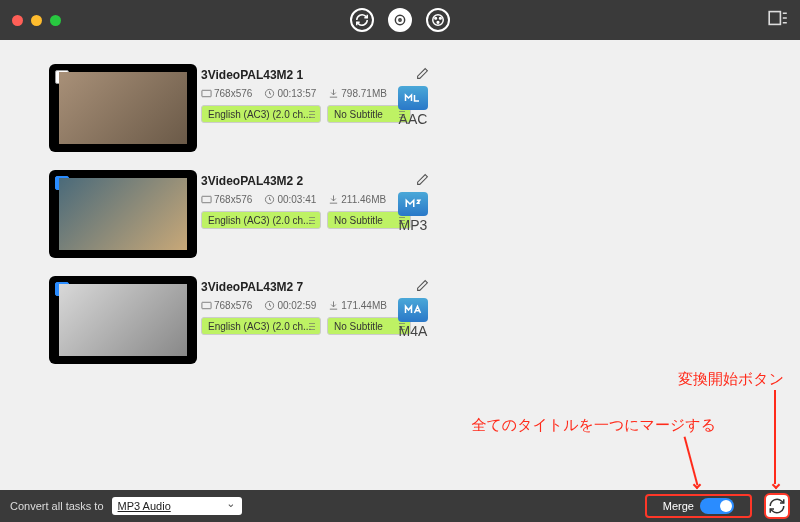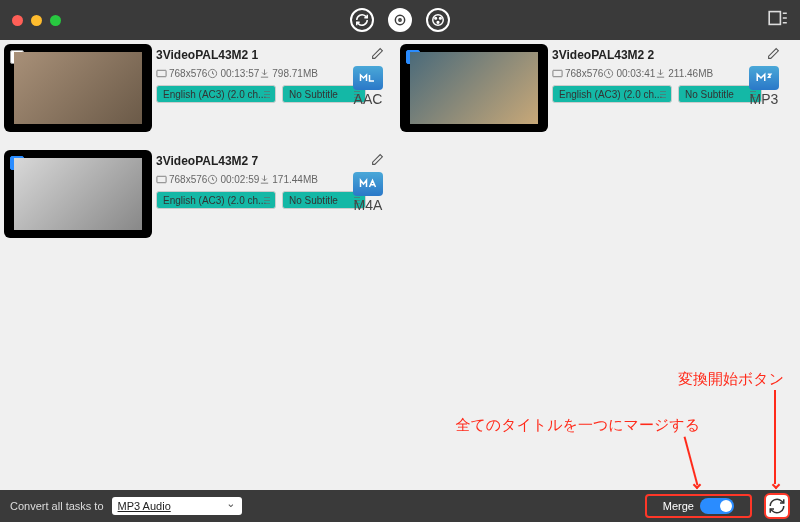--- a/index.html
+++ b/index.html
@@ -10,67 +10,67 @@
 .dot { width: 11px; height: 11px; border-radius: 50%; }
 .dot.red { background: #ff5f57; }
 .dot.yellow { background: #febc2e; }
 .dot.green { background: #28c840; }
 .top-icons { position: absolute; left: 50%; transform: translateX(-50%); display: flex; gap: 14px; }
 .top-icon { width: 24px; height: 24px; border: 2px solid #fff; border-radius: 50%; display: flex; align-items: center; justify-content: center; color: #fff; cursor: pointer; }
 .top-icon.active { background: #fff; color: #3a3a3a; }
 .top-icon svg { width: 14px; height: 14px; }
 .top-right { position: absolute; right: 12px; color: #ddd; cursor: pointer; }
 
-.content { padding: 4px; display: flex; flex-wrap: wrap; gap: 10px; background: #f0f0f0; height: calc(100% - 40px - 32px); align-content: flex-start; }
+.content { padding: 24px; display: flex; flex-wrap: wrap; gap: 10px; background: #f0f0f0; height: calc(100% - 40px - 32px); align-content: flex-start; margin-left: 25px; }
 
 .card { width: 386px; height: 96px; background: none; display: flex; gap: 4px; position: relative; }
 .thumb-wrap { width: 148px; height: 88px; background: #000; border-radius: 6px; position: relative; padding: 4px; display: flex; align-items: center; justify-content: center; }
 .thumb { width: 128px; height: 72px; background: #888; position: relative; }
 .thumb.t1 { background: linear-gradient(135deg, #a89078 0%, #6b5a48 100%); }
 .thumb.t2 { background: linear-gradient(135deg, #4a6a7a 0%, #c8a878 100%); }
 .thumb.t3 { background: linear-gradient(135deg, #d8d8d8 0%, #888 100%); }
 .check { position: absolute; top: 6px; left: 6px; width: 14px; height: 14px; border-radius: 2px; background: #fff; border: 1px solid #999; }
 .check.on { background: #2a8cff; border-color: #2a8cff; display: flex; align-items: center; justify-content: center; color: #fff; font-size: 10px; }
 
 .info { flex: 1; display: flex; flex-direction: column; gap: 4px; padding-top: 2px; }
 .title-row { display: flex; align-items: center; justify-content: space-between; padding-right: 6px; }
 .title { font-size: 12px; font-weight: bold; color: #222; }
 .edit-icon { color: #555; cursor: pointer; }
-.meta-row { display: flex; align-items: center; gap: 0; font-size: 10px; color: #666; }
+.meta-row { display: flex; align-items: center; gap: 12px; font-size: 10px; color: #666; }
 .meta-item { display: flex; align-items: center; gap: 2px; }
 .meta-item svg { width: 11px; height: 11px; fill: #777; }
 
 .format-badge { position: absolute; right: 4px; top: 22px; width: 36px; text-align: center; cursor: pointer; }
 .format-badge .badge-box { width: 30px; height: 24px; border-radius: 4px; margin: 0 auto; display: flex; align-items: center; justify-content: center; }
 .badge-box.aac { background: linear-gradient(#4aa8d8, #2a78c8); }
 .badge-box.mp3 { background: linear-gradient(#4aa8d8, #2a78c8); }
 .badge-box.m4a { background: linear-gradient(#4aa8d8, #2a78c8); }
 .badge-box svg { width: 18px; height: 14px; fill: #fff; }
 .format-label { font-size: 14px; color: #444; margin-top: 1px; }
 
 .selects { display: flex; gap: 6px; margin-top: 2px; }
-.select { height: 18px; background: #14b8a6; border: 1px solid #ccc; border-radius: 3px; font-size: 10px; color: #333; padding: 0 18px 0 6px; display: flex; align-items: center; position: relative; cursor: pointer; }
+.select { height: 18px; background: #bef264; border: 1px solid #ccc; border-radius: 3px; font-size: 10px; color: #333; padding: 0 18px 0 6px; display: flex; align-items: center; position: relative; cursor: pointer; }
 .select.audio { width: 120px; overflow: hidden; white-space: nowrap; }
 .select.sub { width: 84px; }
 .select::after { content: ""; position: absolute; right: 4px; top: 3px; width: 8px; height: 10px; background: linear-gradient(#666,#666) center/6px 1px no-repeat, linear-gradient(#666,#666) center 2px/6px 1px no-repeat, linear-gradient(#666,#666) center 8px/6px 1px no-repeat; opacity: 0.6; }
 
 .bottombar { position: absolute; bottom: 0; left: 0; right: 0; height: 32px; background: #3a3a3a; display: flex; align-items: center; padding: 0 10px; gap: 8px; color: #ddd; font-size: 11px; }
 .format-select { width: 130px; height: 18px; background: #fff; border-radius: 3px; color: #222; font-size: 11px; padding: 0 6px; display: flex; align-items: center; position: relative; cursor: pointer; text-decoration: underline; }
 .format-select::after { content: "⌄"; position: absolute; right: 6px; top: 0px; color: #555; font-size: 11px; }
 .spacer { flex: 1; }
 .merge-wrap { display: flex; align-items: center; gap: 6px; border: 2px solid #ff3728; border-radius: 4px; padding: 2px 16px; }
 .merge-label { color: #fff; font-size: 11px; }
 .toggle { width: 34px; height: 16px; background: #2a8cff; border-radius: 10px; position: relative; cursor: pointer; }
 .toggle::after { content: ""; position: absolute; right: 2px; top: 2px; width: 12px; height: 12px; background: #fff; border-radius: 50%; }
 .convert-btn { width: 26px; height: 26px; border: 2px solid #ff3728; border-radius: 6px; background: #fff; display: flex; align-items: center; justify-content: center; cursor: pointer; margin-left: 4px; }
 .convert-btn svg { width: 18px; height: 18px; stroke: #333; fill: none; stroke-width: 2; }
 
 .annotation { position: absolute; color: #ff2a1a; font-size: 15px; pointer-events: none; }
 .ann1 { right: 16px; top: 370px; }
-.ann2 { right: 100px; top: 416px; }
+.ann2 { right: 84px; top: 416px; }
 .arrow-line { position: absolute; background: #ff2a1a; pointer-events: none; }
 </style>
 </head>
 <body>
 
 <div class="titlebar">
   <div class="traffic-lights">
     <div class="dot red"></div>
     <div class="dot yellow"></div>
     <div class="dot green"></div>

